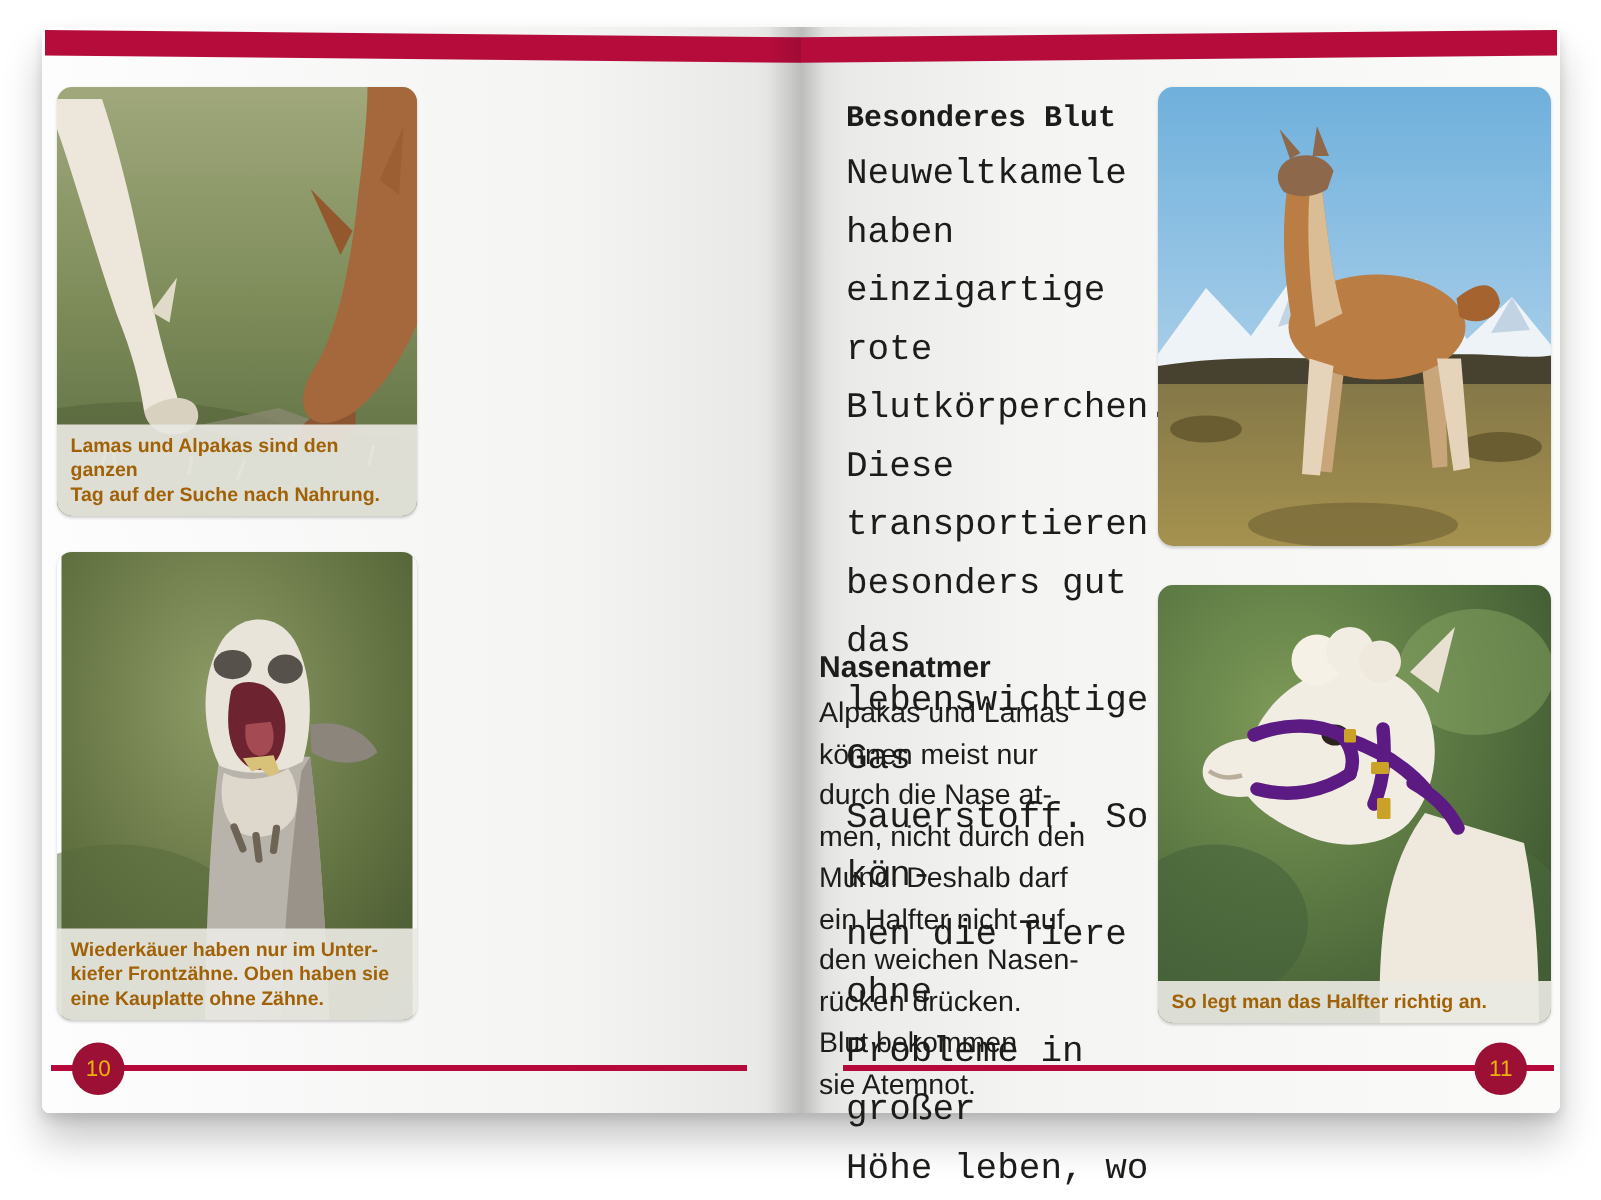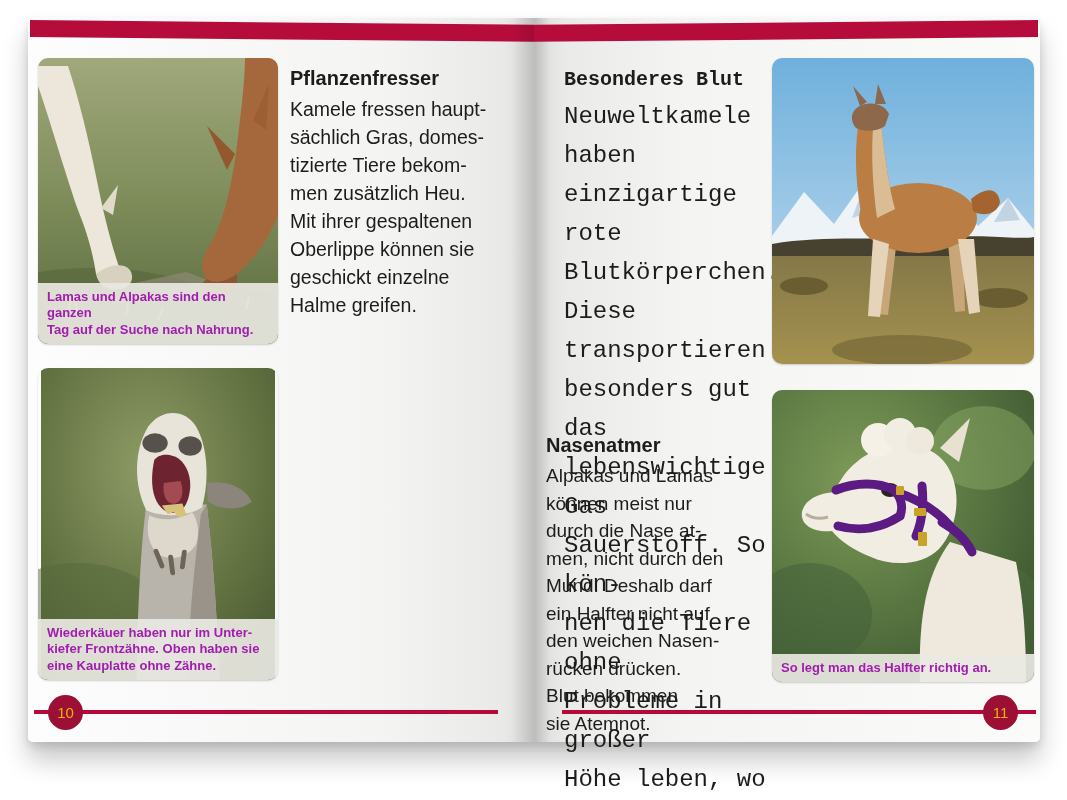--- a/index.html
+++ b/index.html
@@ -42,21 +42,21 @@
   .body-text{font-size:19.5px;line-height:28px;white-space:pre-line;}
 
   .photo{
     position:absolute;border-radius:10px;overflow:hidden;
     box-shadow:0 1px 2px rgba(0,0,0,0.18);
   }
   .photo svg{display:block;width:100%;height:100%;}
   .caption{
     position:absolute;left:0;right:0;bottom:0;
     background:rgba(233,232,226,0.92);
-    color:#a21caf;font-weight:bold;font-size:13px;line-height:16.5px;
+    color:#a16207;font-weight:bold;font-size:13px;line-height:16.5px;
     padding:6px 9px;white-space:pre-line;
   }
 
   .footer-line{position:absolute;bottom:28px;height:4px;background:#b5093c;}
   .fl-left{left:6px;width:464px;}
   .fl-right{left:28px;right:4px;}
   .page-num{
     position:absolute;bottom:12px;width:35px;height:35px;border-radius:50%;
     background:#9c1036;color:#eab308;font-weight:normal;font-size:15px;
     display:flex;align-items:center;justify-content:center;
@@ -93,31 +93,20 @@
         <path d="M197 96 L169 68 L189 112 Z" fill="#94582e"></path>
         <path d="M215 62 L231 26 L228 72 Z" fill="#9c5f33"></path>
         <g stroke="#c9d193" stroke-width="2" opacity="0.7" fill="none">
           <path d="M30 252 l4 -13 M39 254 l-2 -15 M120 262 l5 -13 M208 252 l3 -13 M158 246 l-3 -13 M88 258 l2 -12"></path>
         </g>
       </svg>
       <div class="caption">Lamas und Alpakas sind den ganzen
 Tag auf der Suche nach Nahrung.</div>
     </div>
 
-    <div class="text-col" style="left:262px;top:46px;width:242px;">
-      <div class="h">Pflanzenfresser</div>
-      <div class="body-text">Kamele fressen haupt-
-sächlich Gras, domes-
-tizierte Tiere bekom-
-men zusätzlich Heu.
-Mit ihrer gespaltenen
-Oberlippe können sie
-geschickt einzelne
-Halme greifen.</div>
-    </div>
 
     <div class="photo" style="left:10px;top:350px;width:240px;height:312px;">
       <svg viewBox="0 0 240 320">
         <defs>
           <radialGradient id="g2" cx="0.45" cy="0.32" r="0.95">
             <stop offset="0" stop-color="#8d9b66"></stop>
             <stop offset="0.55" stop-color="#60703f"></stop>
             <stop offset="1" stop-color="#3d4d2d"></stop>
           </radialGradient>
         </defs>

